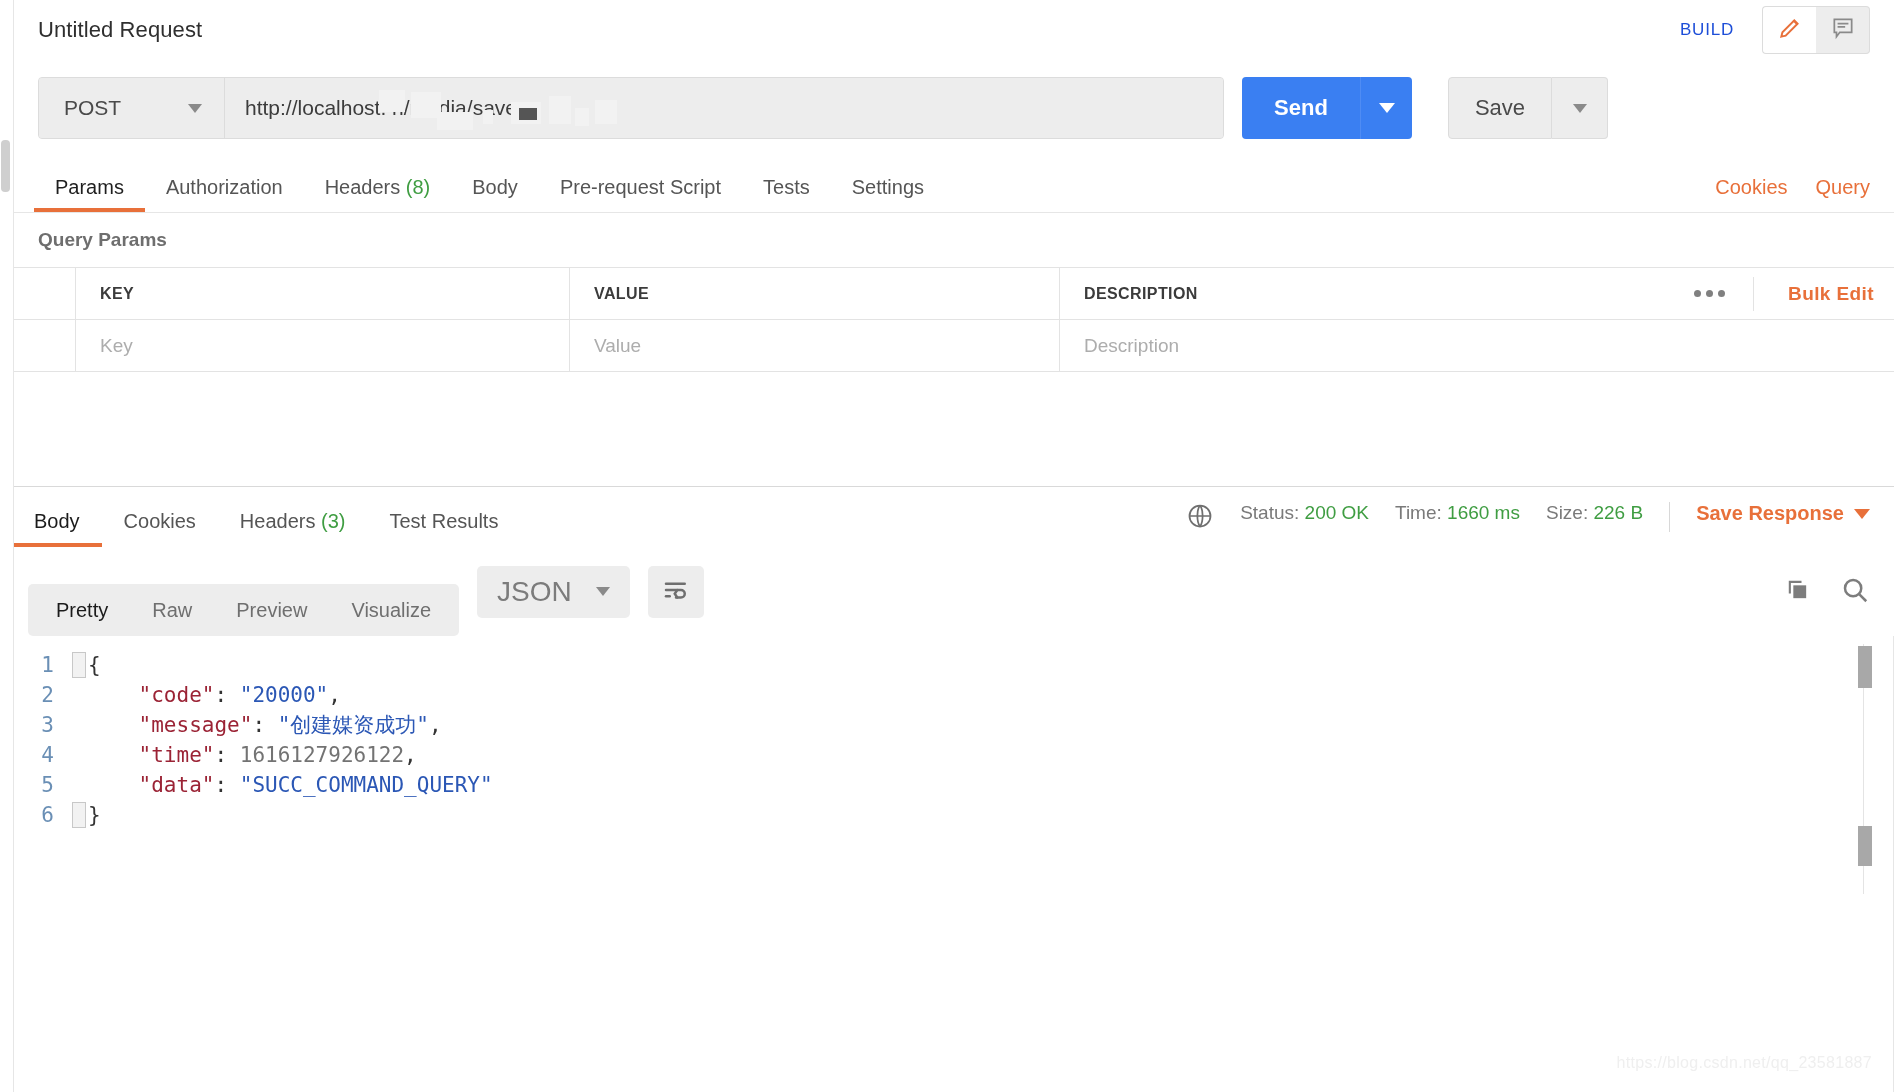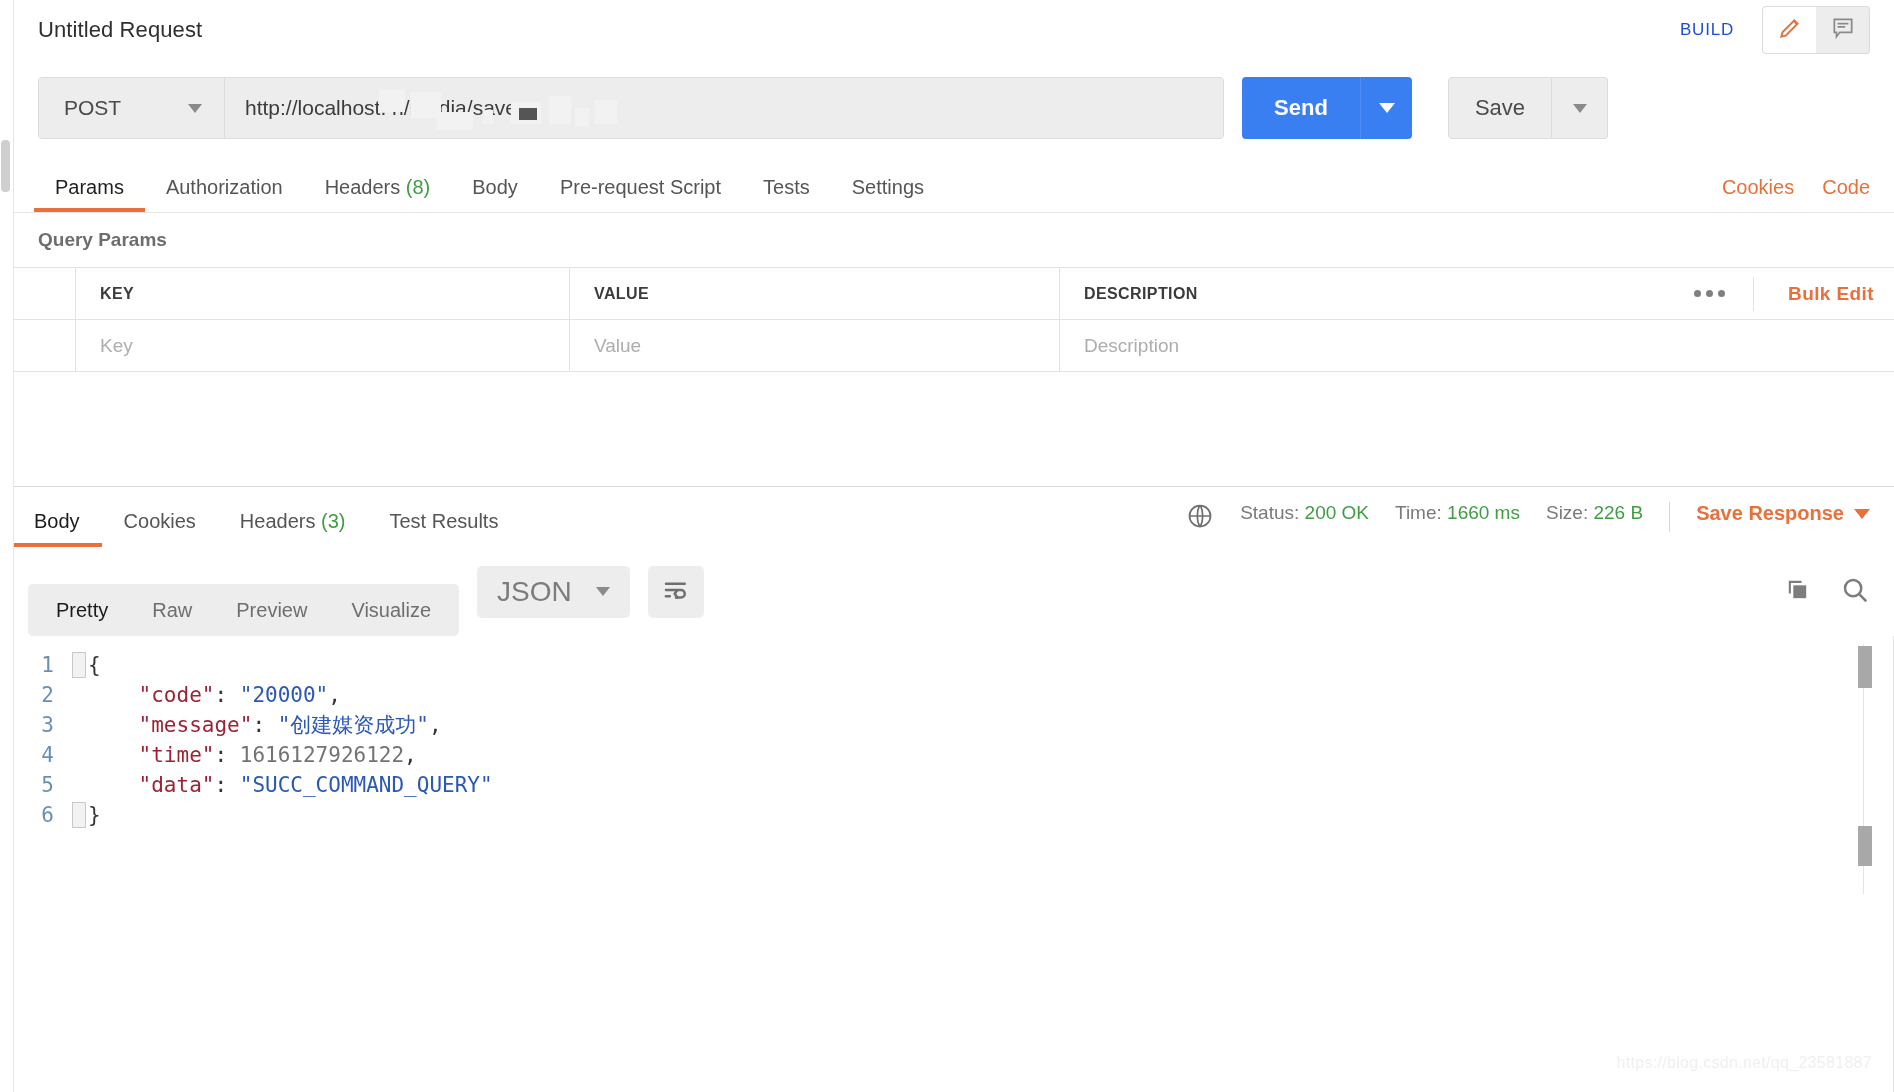--- a/index.html
+++ b/index.html
@@ -514,21 +514,21 @@
       <span>Pre-request Script</span>
     </div>
     <div class="tab">
       <span>Tests</span>
     </div>
     <div class="tab">
       <span>Settings</span>
     </div>
     <div class="tabs-right">
       <span class="link-orange">Cookies</span>
-      <span class="link-orange">Code</span>
+      <span class="link-orange">Query</span>
     </div>
   </div>
 
   <div class="params-area">
     <div class="qp-title">Query Params</div>
     <div class="tbl">
       <div class="tbl-row hdr">
         <div class="cell check"></div>
         <div class="cell key">KEY</div>
         <div class="cell val">VALUE</div>

